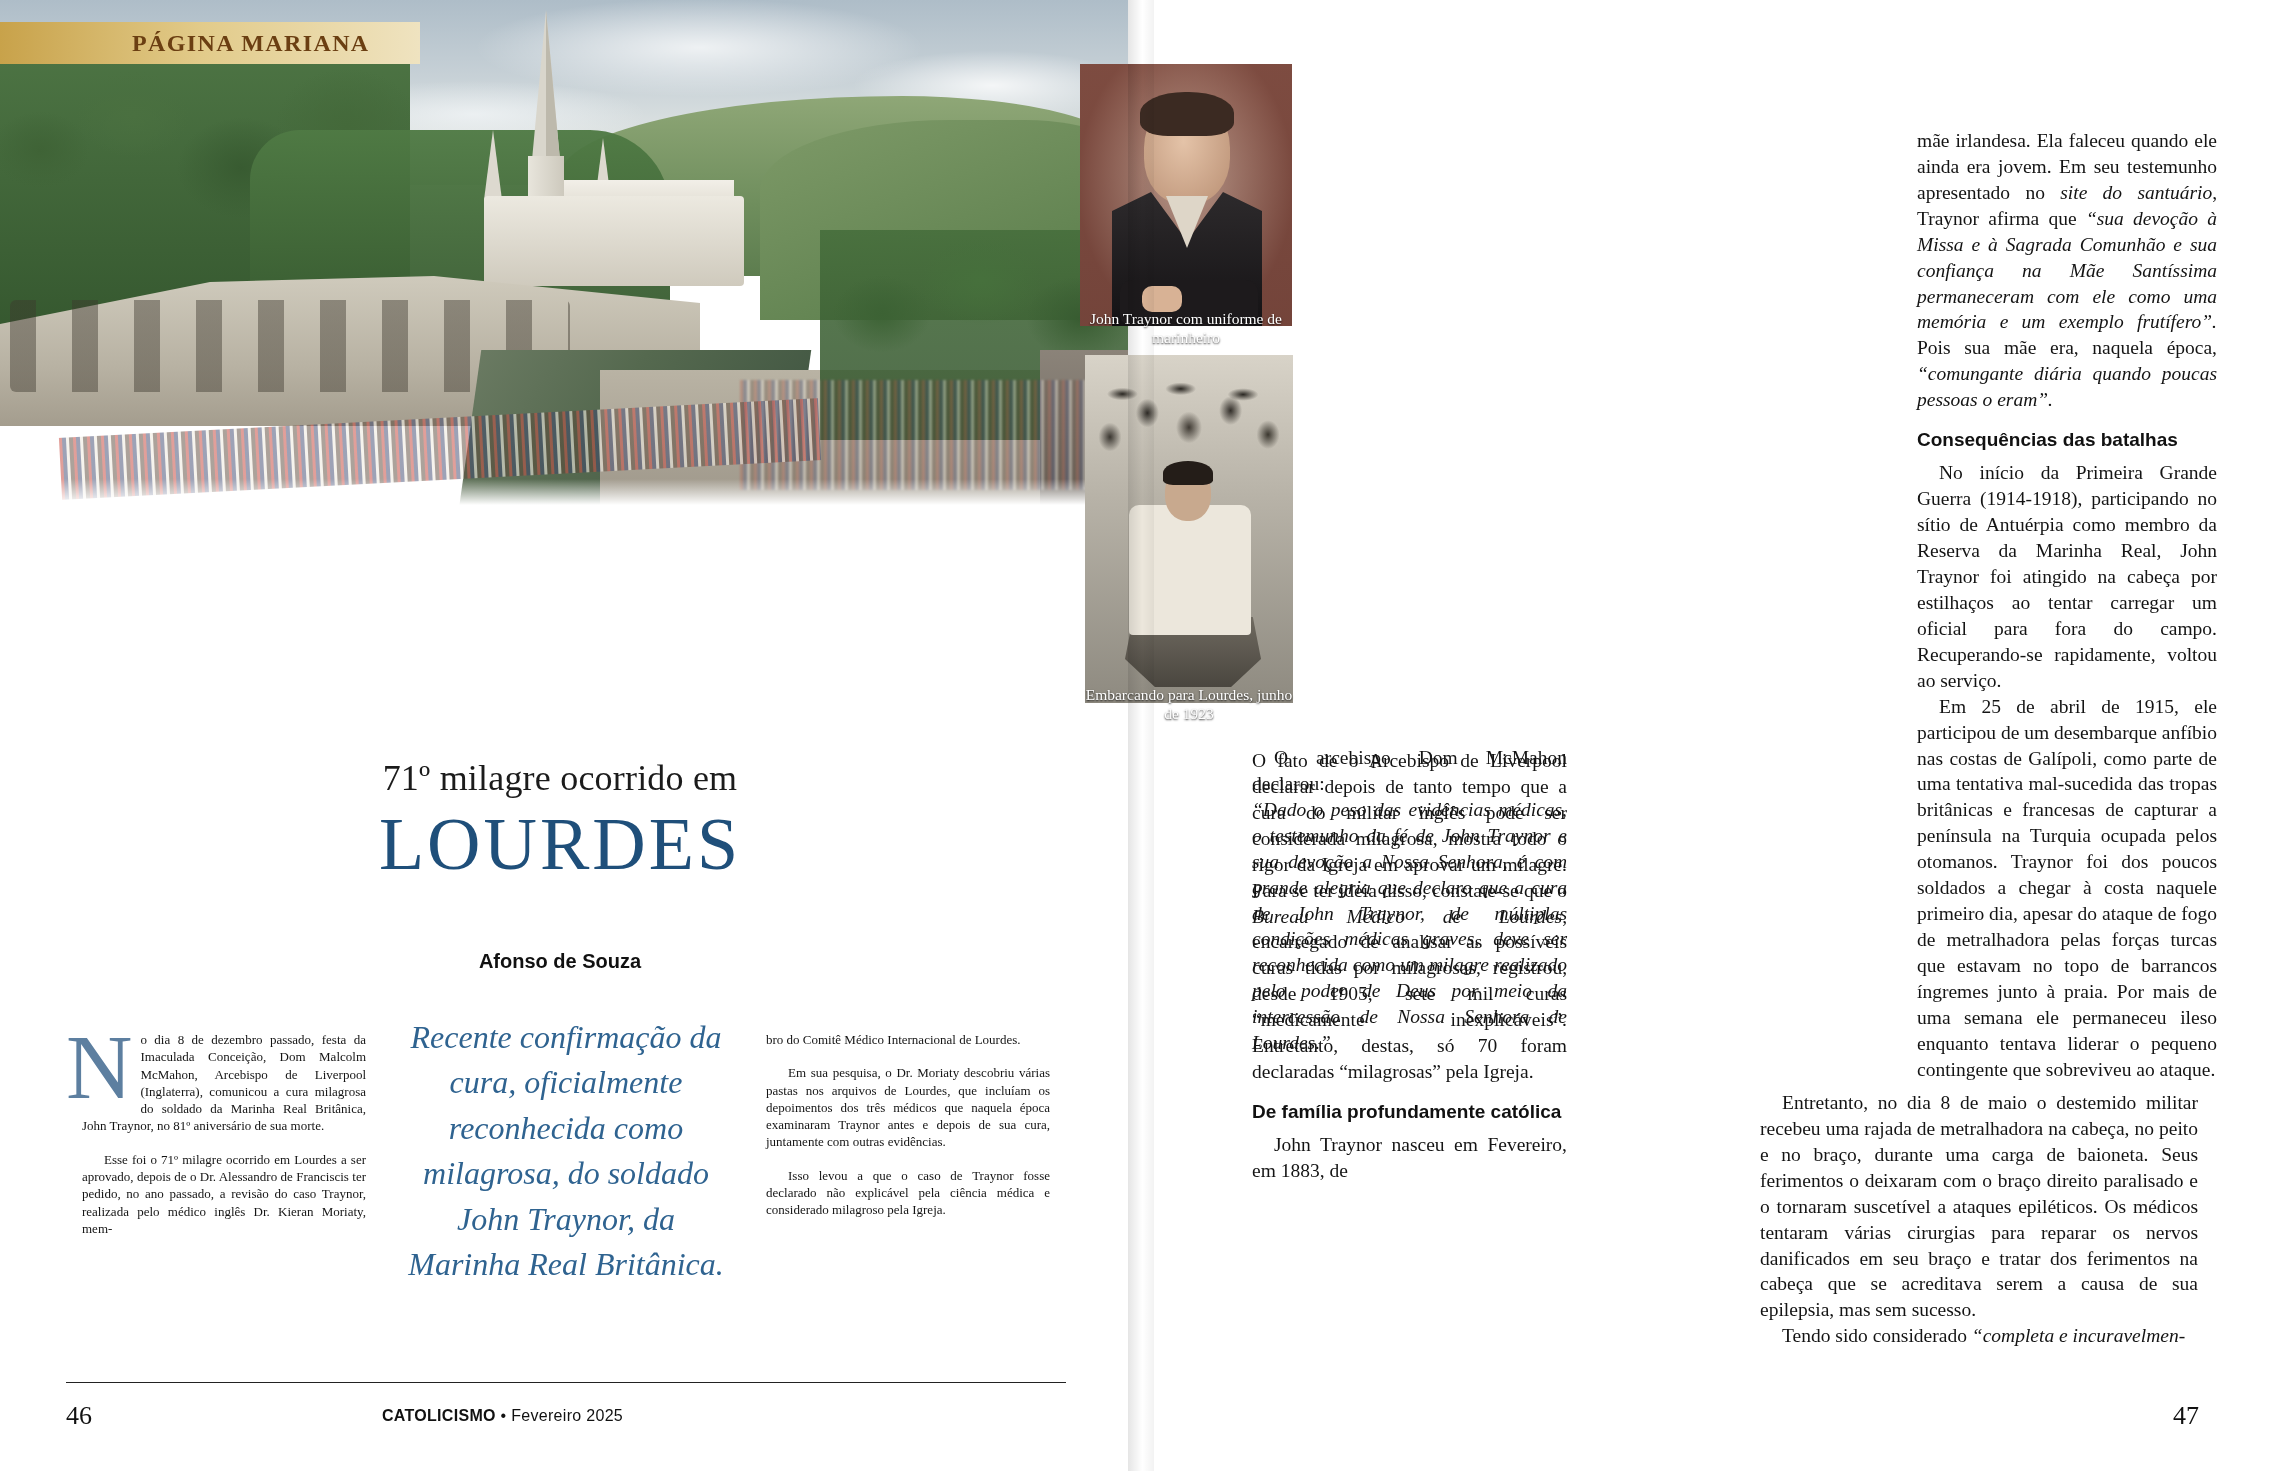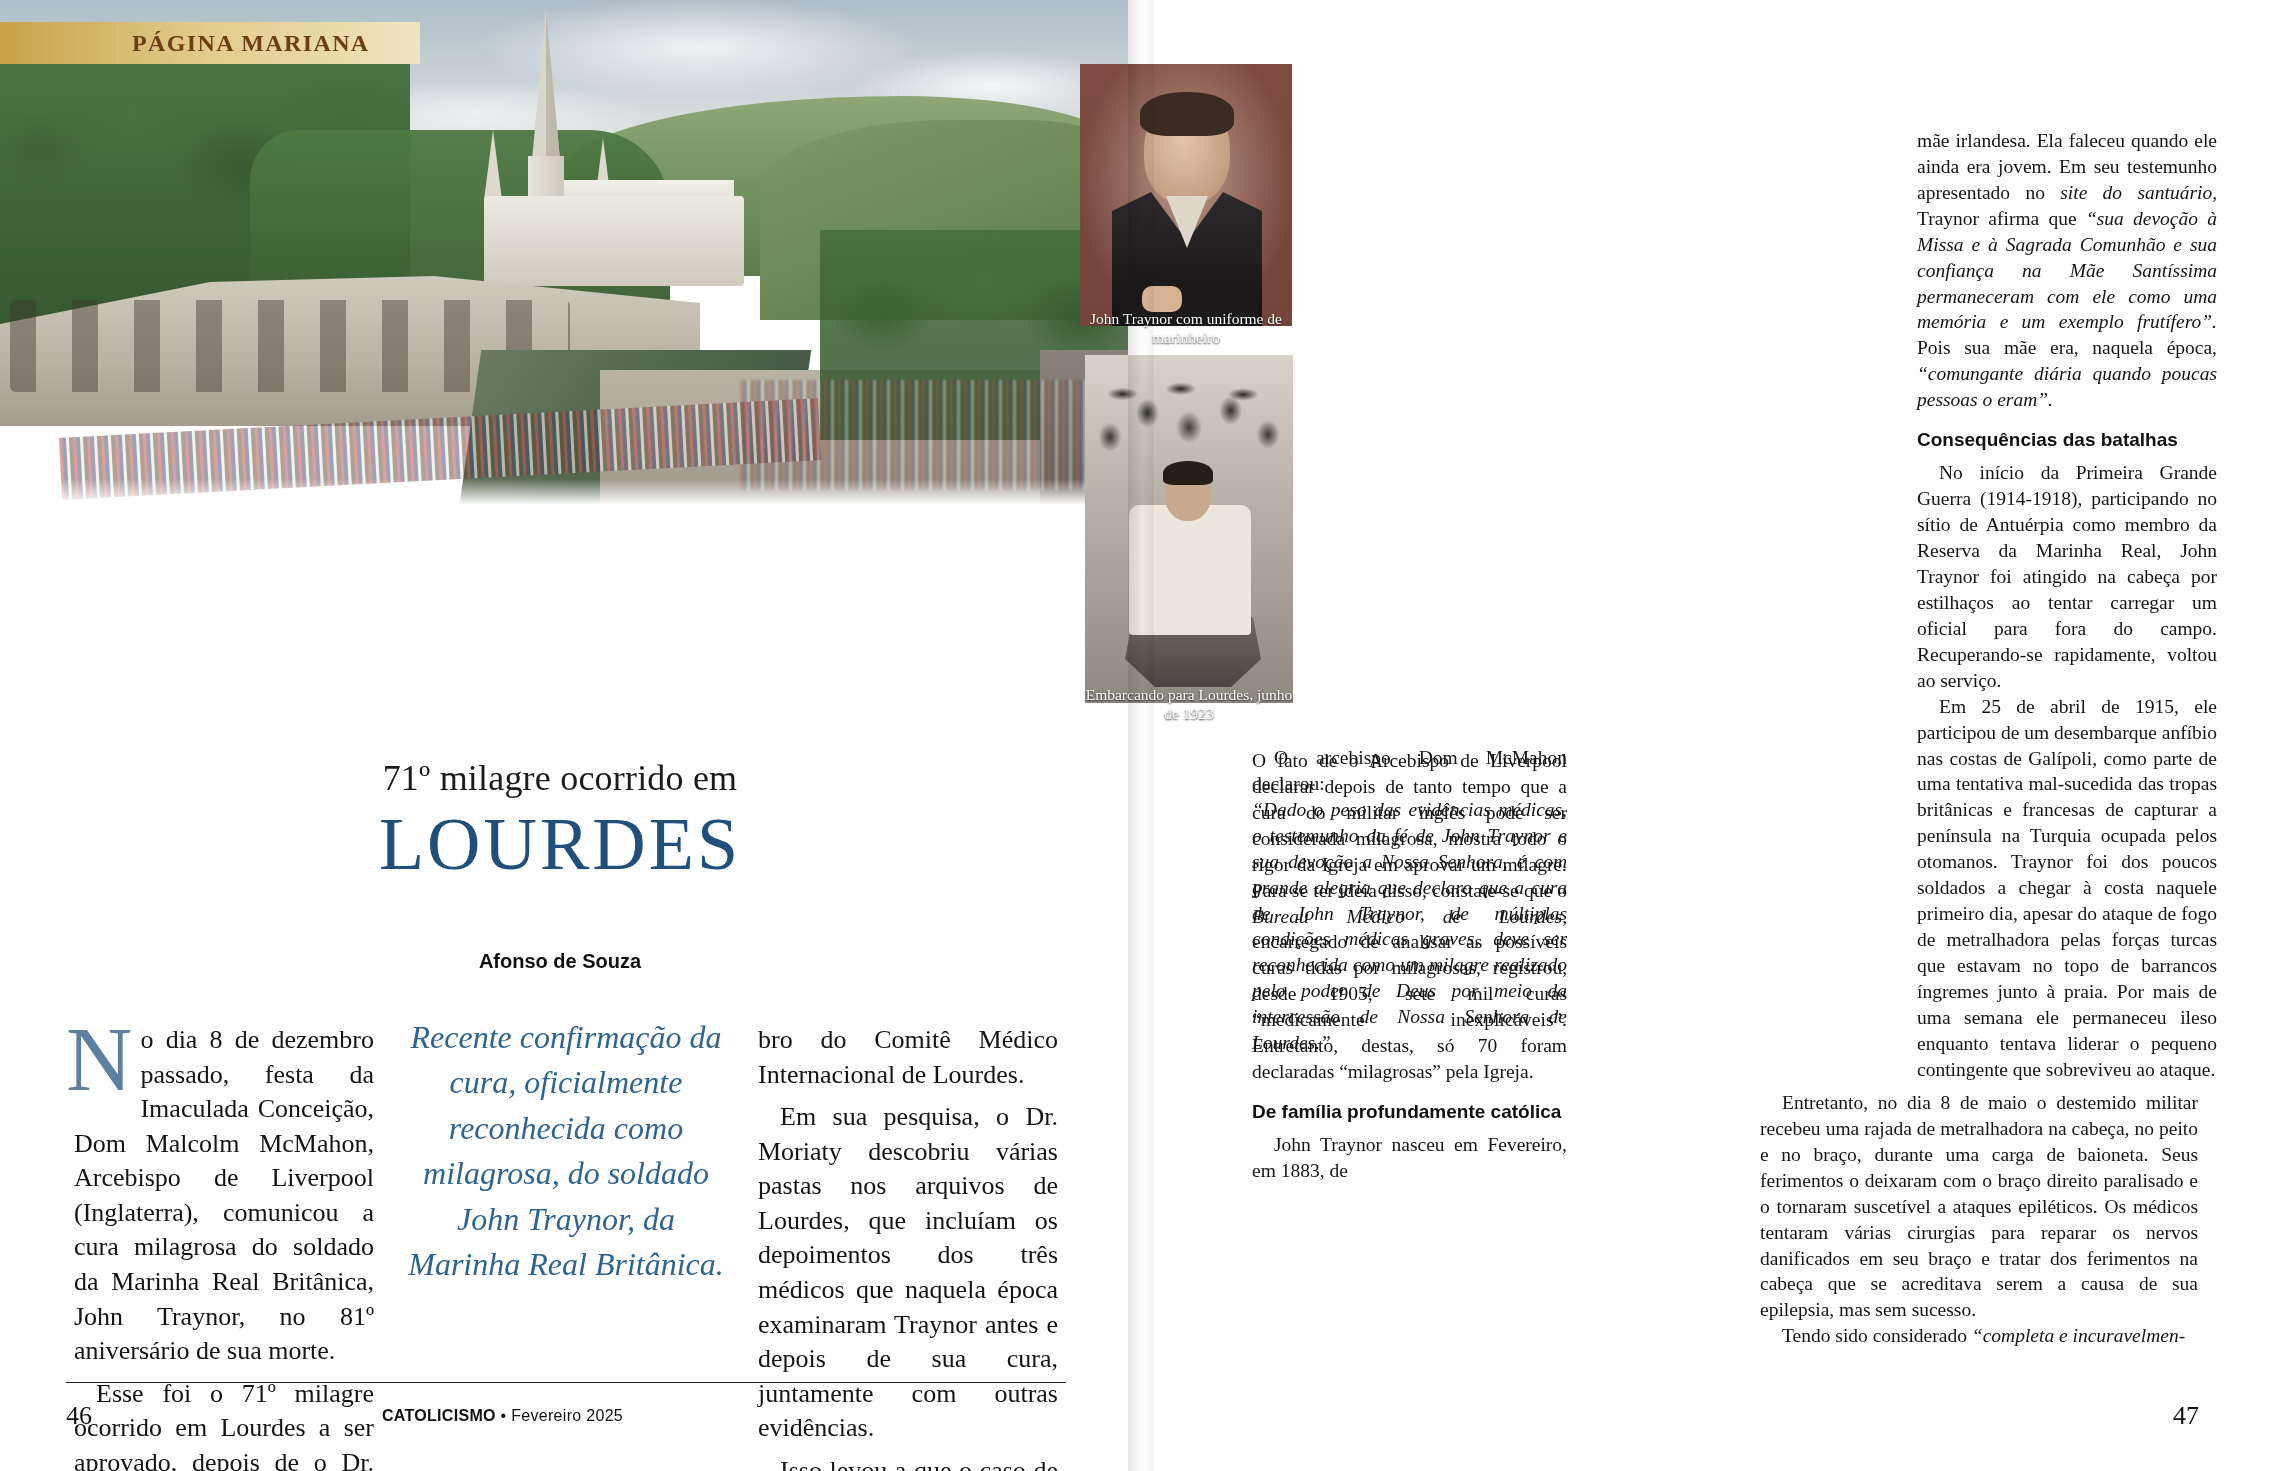--- a/index.html
+++ b/index.html
@@ -228,22 +228,22 @@
   
   .left-cols {
     position: absolute;
     left: 66px; top: 1015px;
     width: 1000px;
     display: flex;
     gap: 26px;
   }
   .col { width: 316px; }
   .col p {
-    margin: 8px;
-    font-size: 26px;
+    margin: 16px;
+    font-size: 13px;
     line-height: 1.33;
     text-align: justify;
     text-indent: 22px;
     color: #141414;
     hyphens: auto;
   }
   .col p.first { text-indent: 0; }
   .dropcap-wrap { position: relative; }
   .dropcap {
     float: left;

